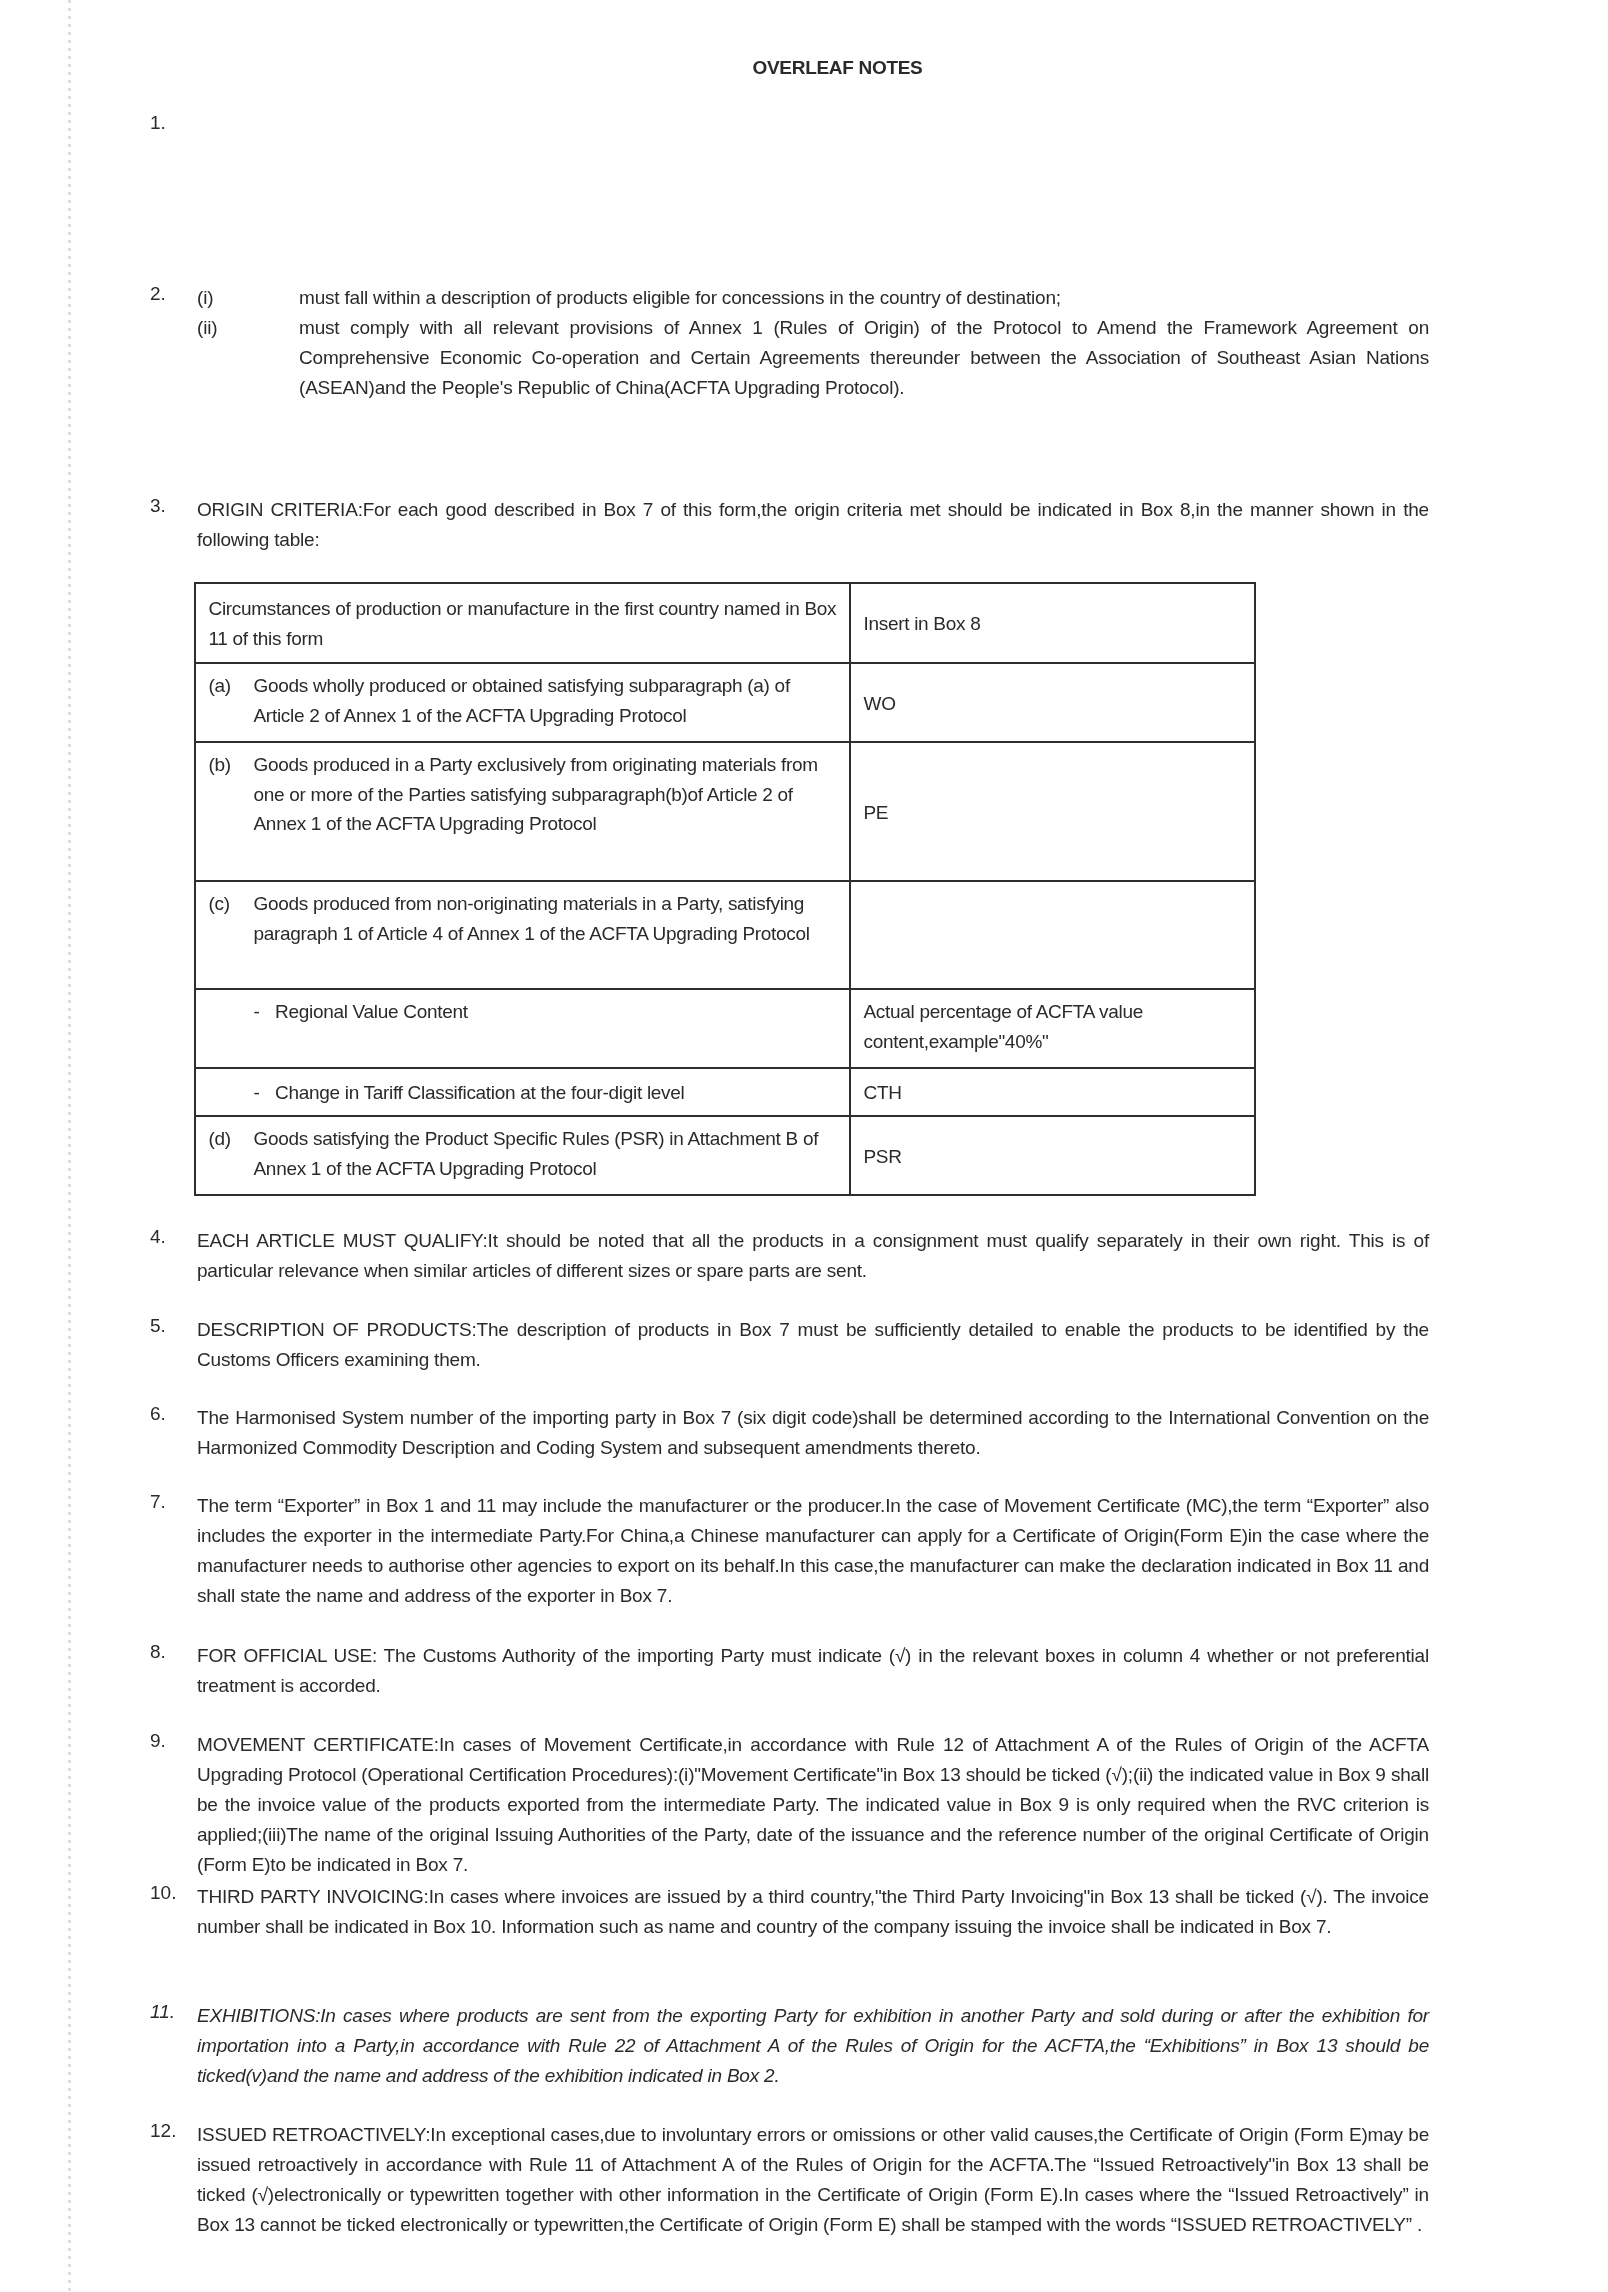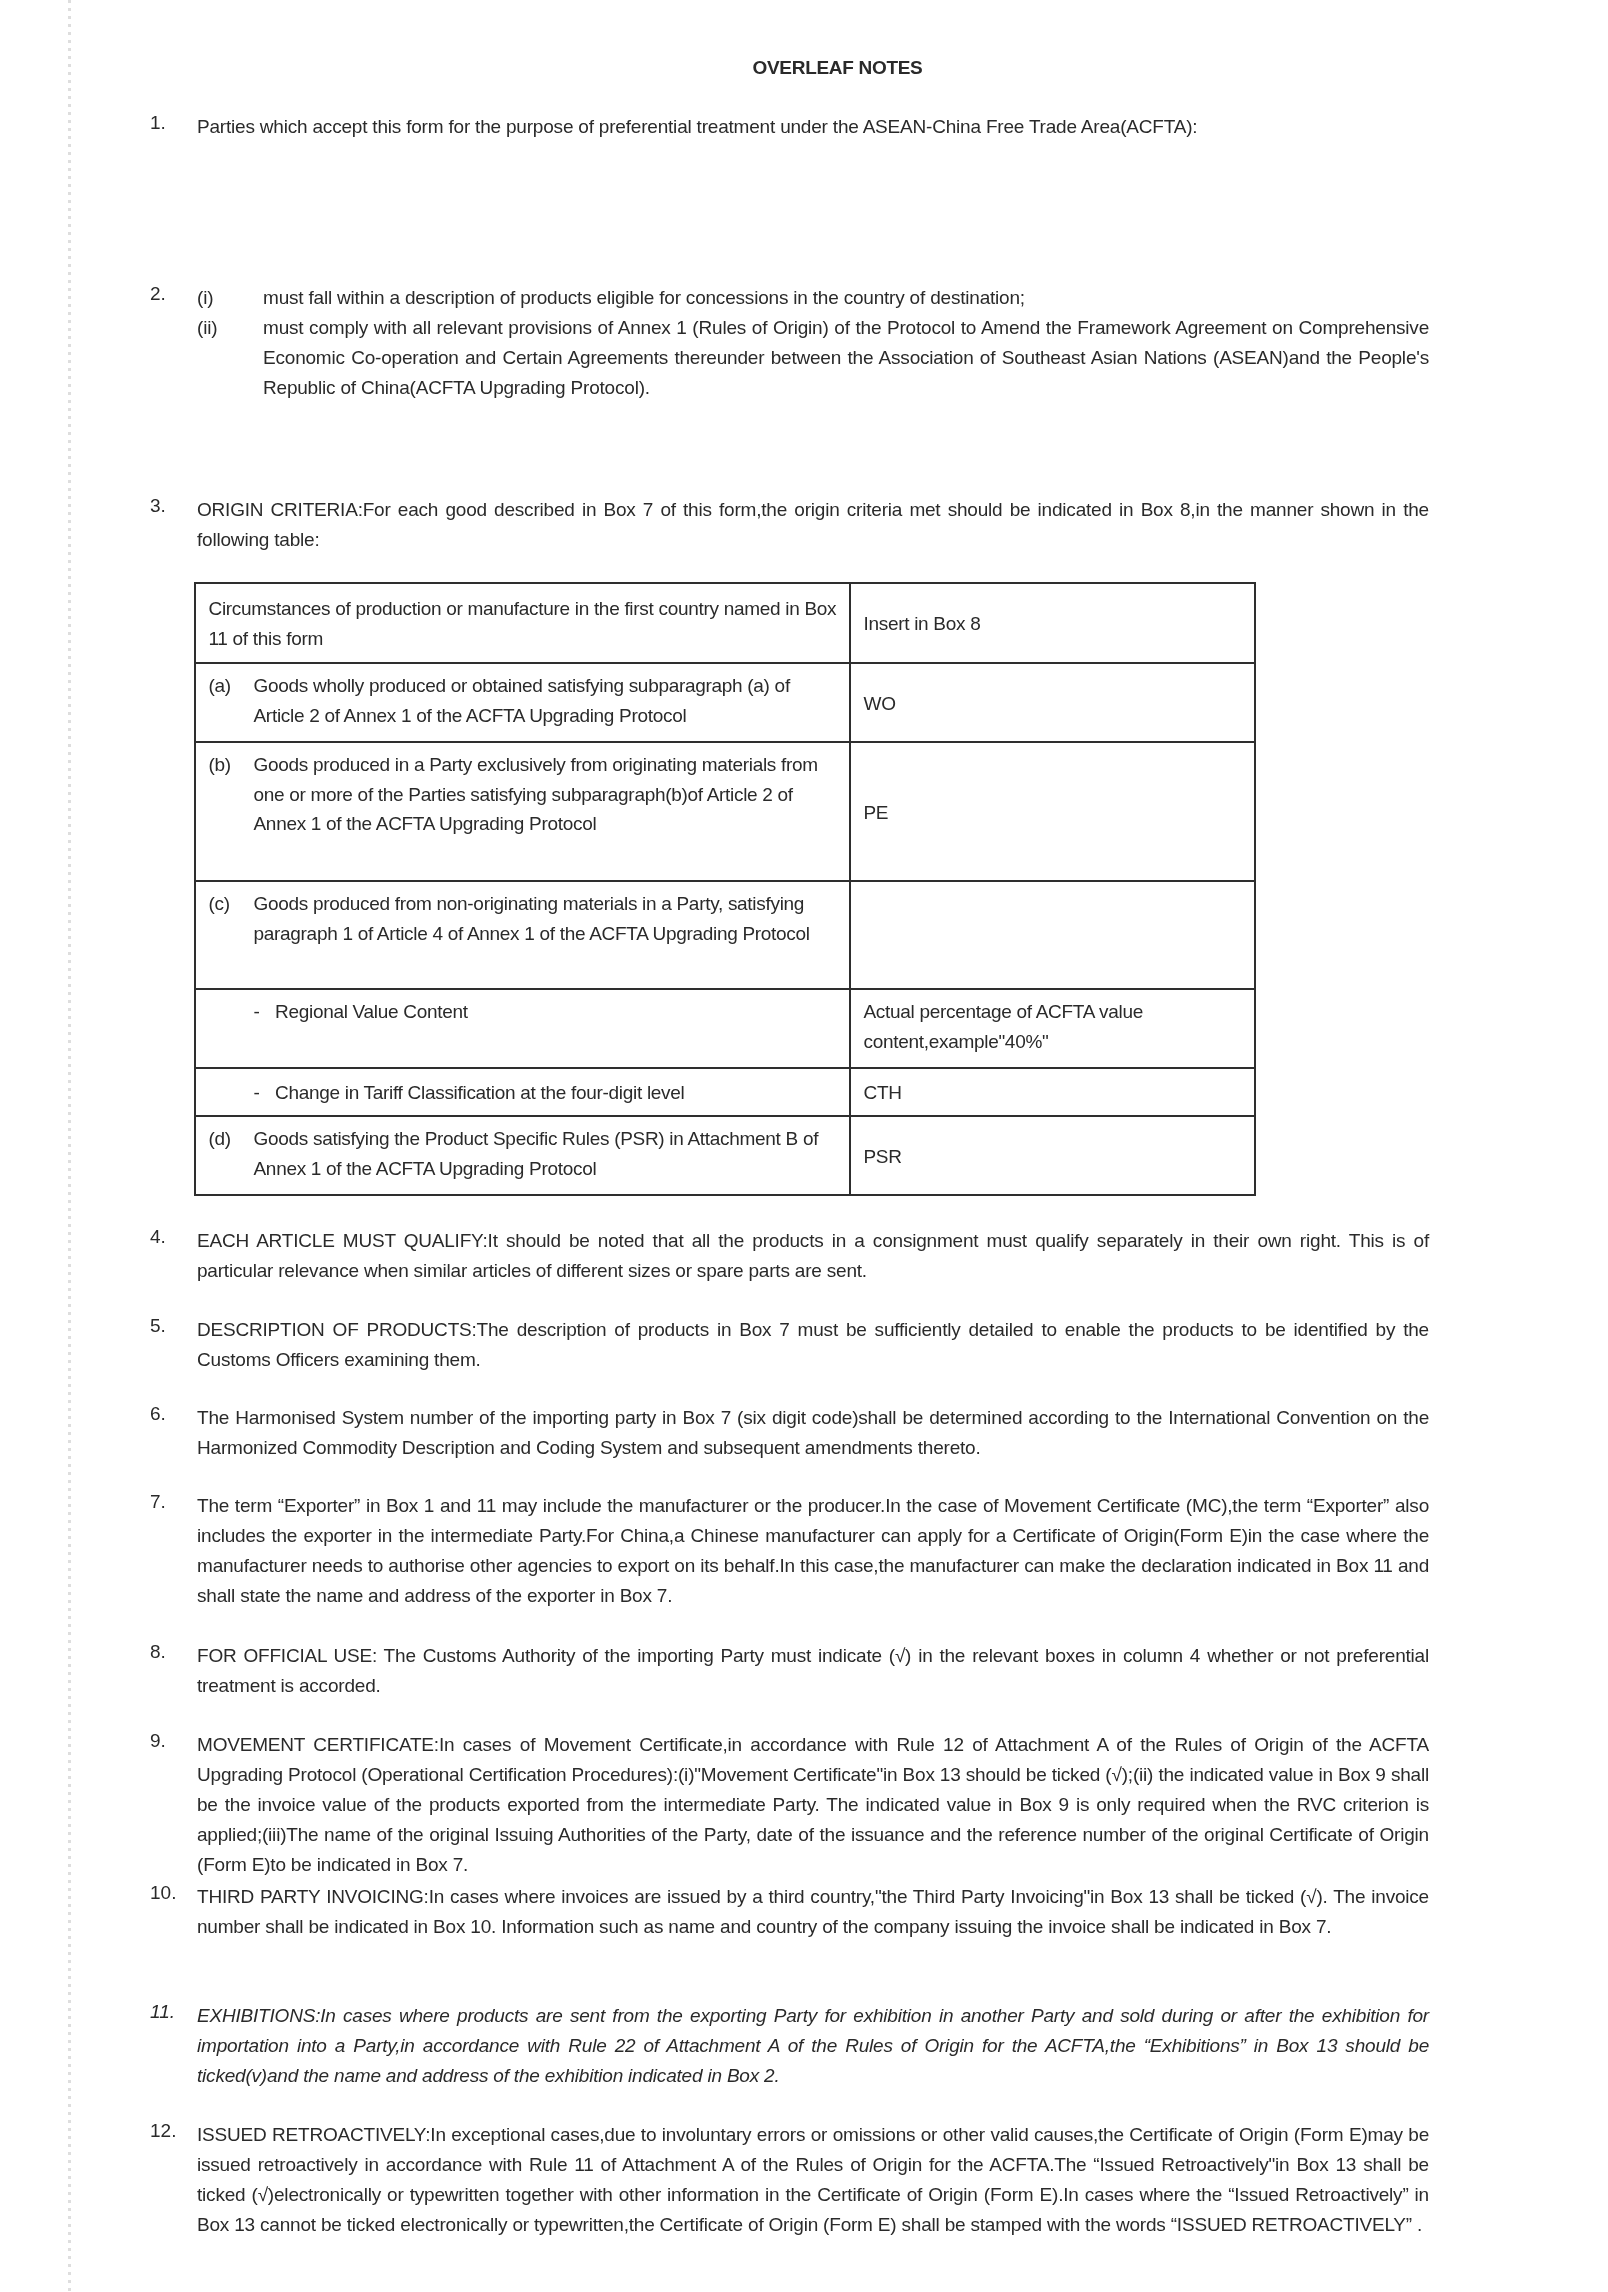--- a/index.html
+++ b/index.html
@@ -18,21 +18,21 @@
   }
   .note { position: absolute; left: 150px; width: 1279px; }
   .note .num { position: absolute; left: 0; top: 0; width: 39px; }
   .note .body { margin-left: 47px; line-height: 30px; text-align: justify; letter-spacing: -0.2px; }
   .parties {
     display: grid; grid-template-columns: 276px 213px 179px; margin-left: 47px;
     line-height: 28px; font-size: 18.4px; letter-spacing: -0.3px;
   }
   .subitem { display: flex; }
   .subitem .sub-num { width: 66px; flex-shrink: 0; }
-  .subitem .sub-text { flex: 1; }
+  .subitem .sub-text { flex: 1; margin-left: 36px; }
   table.criteria {
     position: absolute; left: 194px; top: 582px; width: 1062px;
     border-collapse: collapse; font-size: 19px; letter-spacing: -0.3px;
   }
   table.criteria td {
     border: 2.2px solid #2e2e2e; vertical-align: top; padding: 7.2px 12.5px 5.4px 12.5px; line-height: 29.6px;
   }
   table.criteria td.right { width: 378px; vertical-align: middle; text-align: left; }
   table.criteria td.right.left-align { text-align: left; vertical-align: top; }
   .crit-row { display: flex; }
@@ -42,21 +42,20 @@
 </style>
 </head>
 <body>
 
 <div class="scan-line"></div>
 
 <div class="title">OVERLEAF NOTES</div>
 
 <div class="note" style="top:112px;">
   <span class="num">1.</span>
-  <div class="body">Parties which accept this form for the purpose of preferential treatment under the ASEAN-China Free Trade Area(ACFTA):</div>
 </div>
 
 <div class="note" style="top:283px;">
   <span class="num">2.</span>
   <div class="body subitem">
     <span class="sub-num">(i)</span>
     <span class="sub-text">must fall within a description of products eligible for concessions in the country of destination;</span>
   </div>
   <div class="body subitem">
     <span class="sub-num">(ii)</span>

